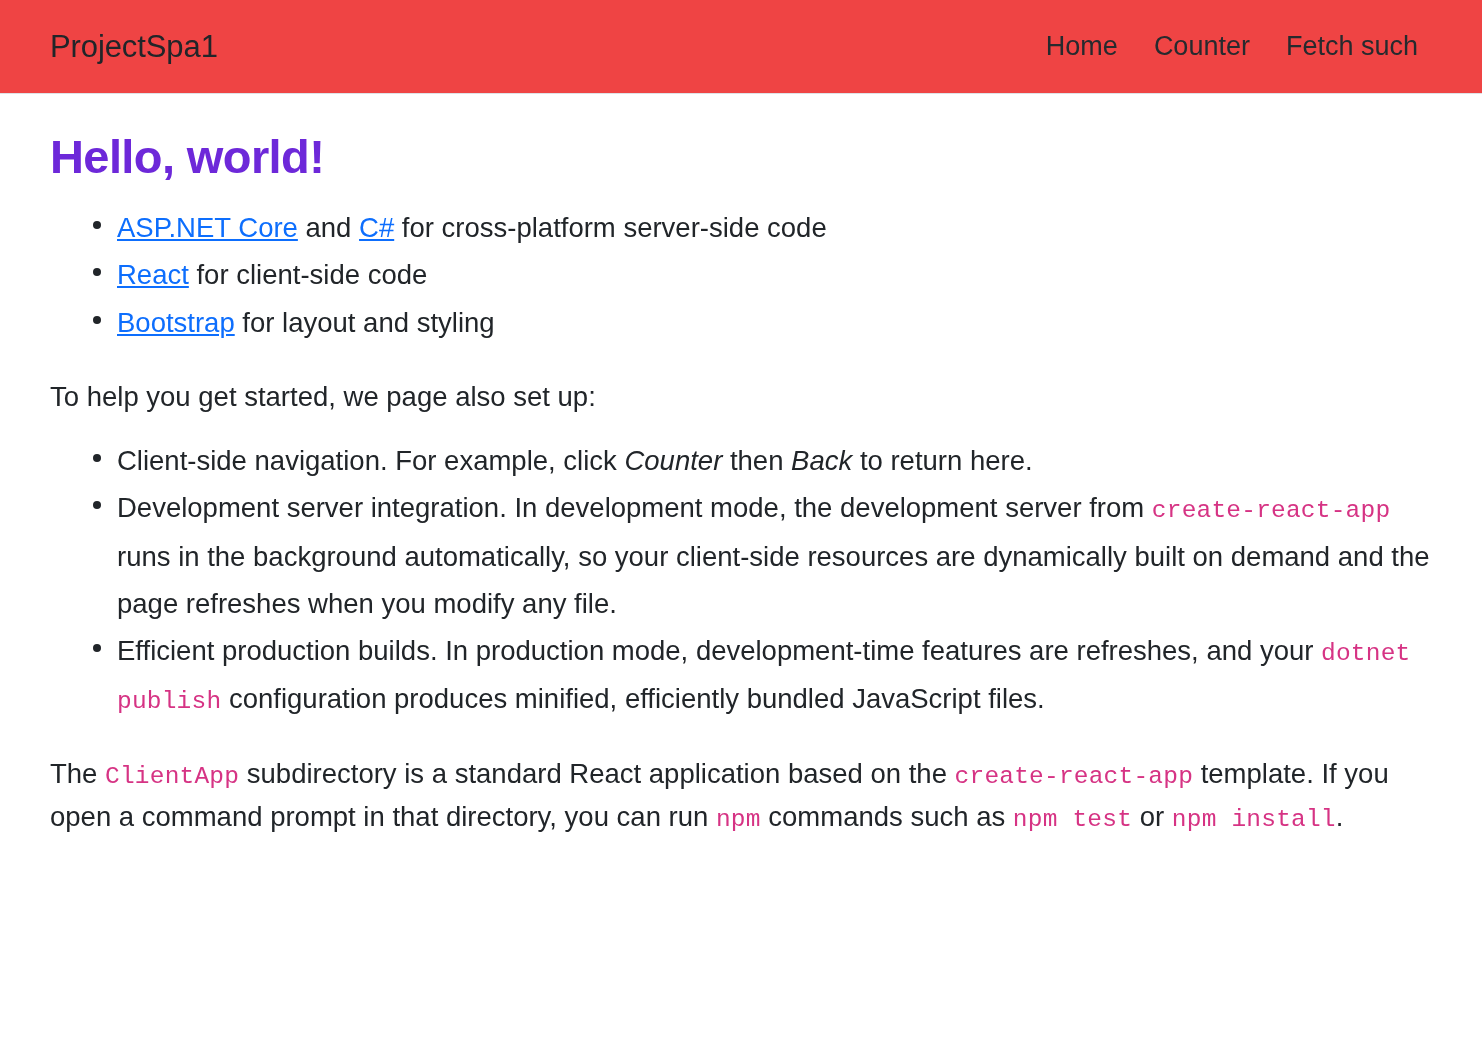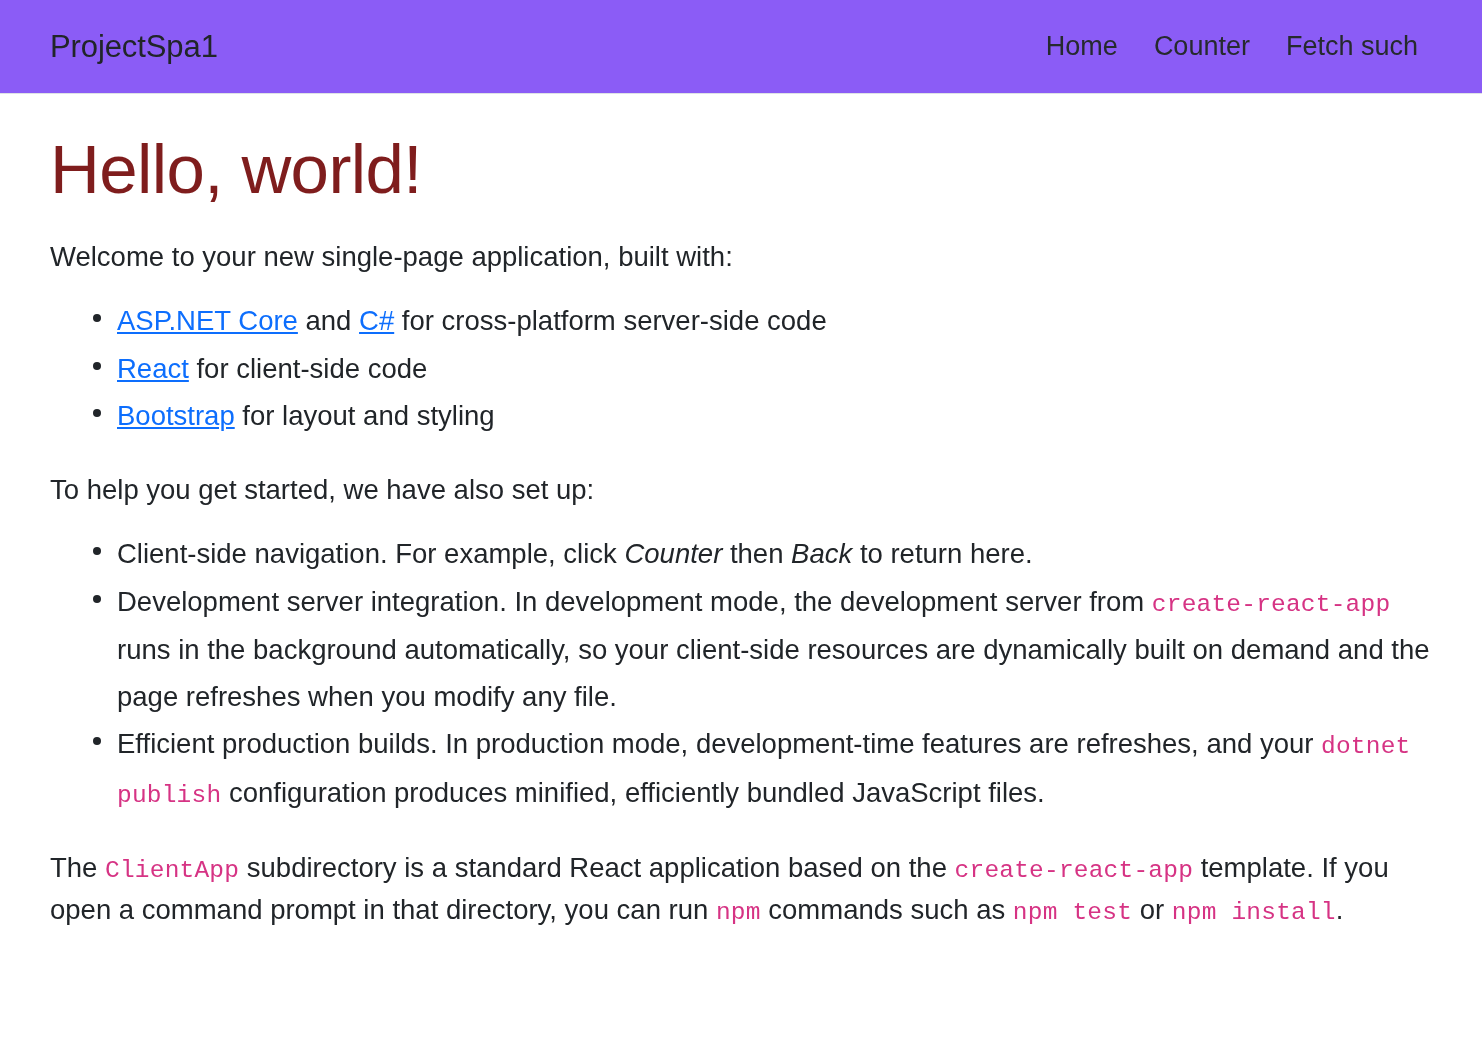--- a/index.html
+++ b/index.html
@@ -15,21 +15,21 @@
     font-family: "Liberation Sans", sans-serif;
     color: #212529;
     -webkit-font-smoothing: antialiased;
   }
 
   
   .navbar {
     height: 94px;
     box-sizing: border-box;
     border-bottom: 1px solid #dee2e6;
-    background: #8b5cf6;
+    background: #ef4444;
     display: flex;
     align-items: center;
     padding: 0 52px 0 50px;
   }
   .navbar-brand {
     font-size: 31px;
     line-height: 1;
     color: #212529;
     text-decoration: none;
     letter-spacing: -0.1px;
@@ -51,24 +51,24 @@
     text-decoration: none;
     white-space: nowrap;
   }
 
   
   .page {
     padding: 0 40px 0 50px;
     background: #ffffff;
   }
   h1.page-title {
-    font-size: 69px;
-    font-weight: 400;
+    font-size: 47px;
+    font-weight: 700;
     line-height: 1.15;
-    color: #7f1d1d;
+    color: #6d28d9;
     margin: 36px 0 0 0;
     letter-spacing: -0.6px;
   }
   p.lead-text {
     font-size: 27.5px;
     line-height: 1.45;
     margin: 28px 0 0 0;
     color: #212529;
   }
   p.body-text {
@@ -134,35 +134,34 @@
     <li>
       <a href="#">Fetch such</a>
     </li>
   </ul>
 </header>
 
 <main class="page">
 
   <h1 class="page-title">Hello, world!</h1>
 
-  <p class="lead-text">Welcome to your new single-page application, built with:</p>
 
   <ul class="content-list list-tech">
     <li>
       <a class="inline-link" href="#">ASP.NET Core</a><span> and </span><a class="inline-link" href="#">C#</a><span> for cross-platform server-side code</span>
     </li>
     <li>
       <a class="inline-link" href="#">React</a><span> for client-side code</span>
     </li>
     <li>
       <a class="inline-link" href="#">Bootstrap</a><span> for layout and styling</span>
     </li>
   </ul>
 
-  <p class="body-text">To help you get started, we have also set up:</p>
+  <p class="body-text">To help you get started, we page also set up:</p>
 
   <ul class="content-list list-features">
     <li>
       <strong class="term">Client-side navigation</strong><span>. For example, click </span><em class="emph">Counter</em><span> then </span><em class="emph">Back</em><span> to return here.</span>
     </li>
     <li>
       <strong class="term">Development server integration</strong><span>. In development mode, the development server from </span><code class="code">create-react-app</code><span> runs in the background automatically, so your client-side resources are dynamically built on demand and the page refreshes when you modify any file.</span>
     </li>
     <li>
       <strong class="term">Efficient production builds</strong><span>. In production mode, development-time features are refreshes, and your </span><code class="code">dotnet publish</code><span> configuration produces minified, efficiently bundled JavaScript files.</span>

